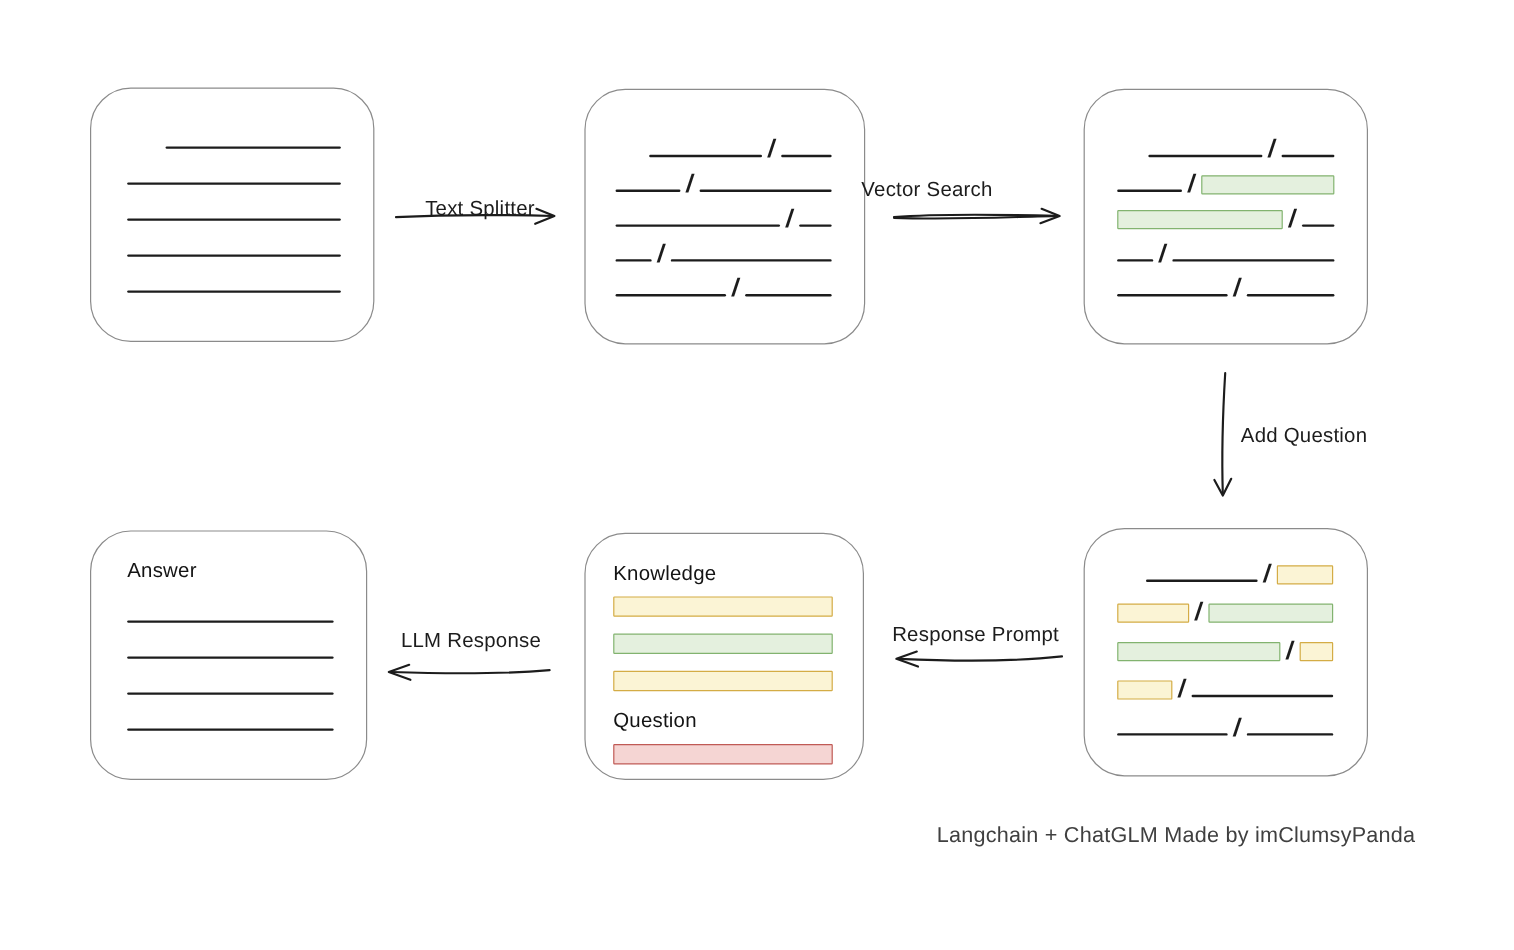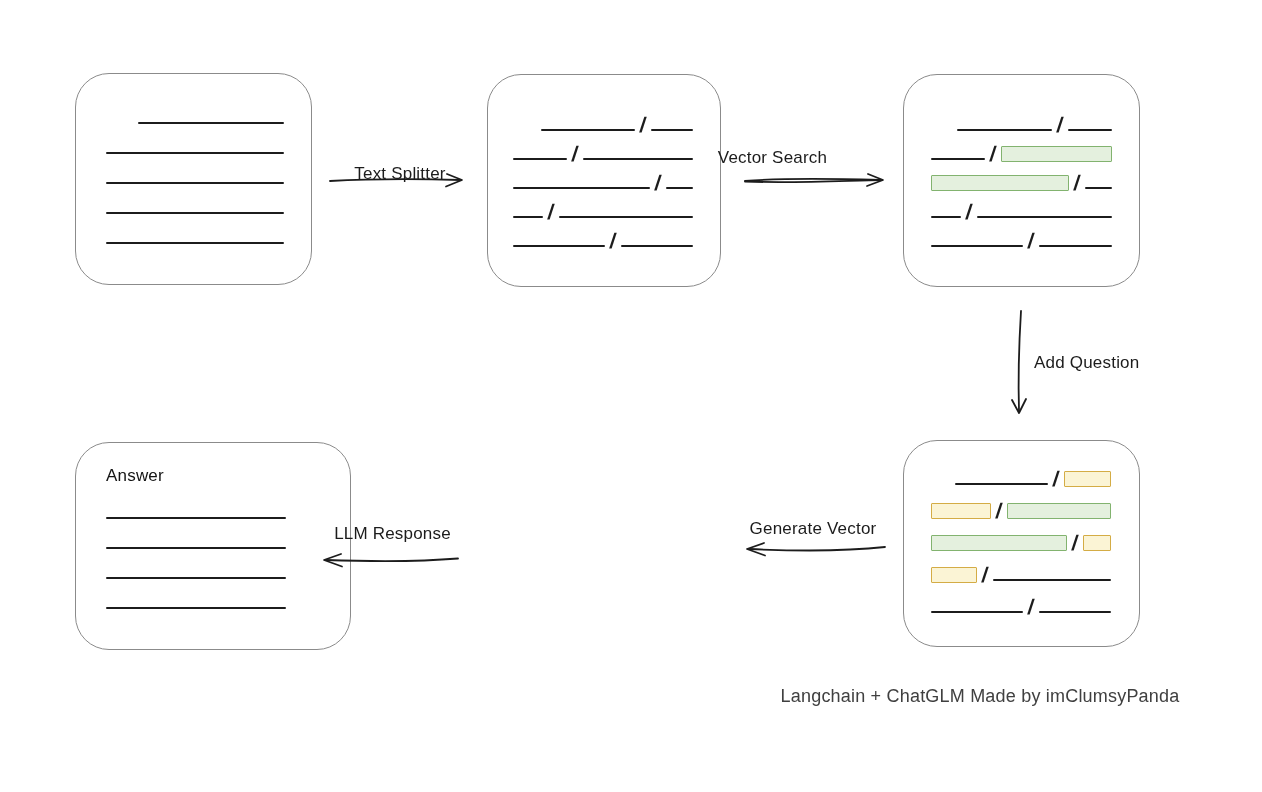--- a/index.html
+++ b/index.html
@@ -31,21 +31,21 @@
 
   #box-search { left:903px; top:74px; width:237px; height:213px; padding:31px 27px 0 27px; }
 
   #box-context { left:903px; top:440px; width:237px; height:207px; padding:16px 27px 0 27px; }
   #box-context .seg-row { height:32px; }
 
   #box-prompt { left:487px; top:444px; width:233px; height:206px; padding:22px 22px 0 23px; }
   #box-prompt .seg-row { height:31px; }
   #box-prompt .seg-yl, #box-prompt .seg-gr, #box-prompt .seg-rd { height:17px; margin-bottom:6px; }
 
-  #box-answer { left:75px; top:442px; width:276px; height:208px; padding:22px 27px 16px 30px; }
+  #box-answer { left:75px; top:442px; width:231px; height:208px; padding:22px 27px 16px 30px; }
   #box-answer .rows { margin-top:6px; }
   #box-answer .seg-row { height:30px; }
 
   .heading { font-size:17px; line-height:22px; color:#141414; letter-spacing:.2px; }
   .heading.q { margin-top:8px; }
 
   .arrow-label {
     position:absolute; font-size:17px; line-height:22px; color:#1c1c1c;
     text-align:center; letter-spacing:.2px; white-space:nowrap;
   }
@@ -161,20 +161,40 @@
         <span class="seg-sl">/</span>
         <div class="seg-ln" style="width: 118px;"></div>
       </div>
       <div class="seg-row">
         <div class="seg-ln" style="width: 92px;"></div>
         <span class="seg-sl">/</span>
         <div class="seg-ln" style="width: 72px;"></div>
       </div>
     </div>
 
+  <div class="box" id="box-prompt">
+    <div class="heading">Knowledge</div>
+    <div class="rows">
+        <div class="seg-row">
+          <div class="seg-yl" style="width: 183px;"></div>
+        </div>
+        <div class="seg-row">
+          <div class="seg-gr" style="width: 183px;"></div>
+        </div>
+        <div class="seg-row">
+          <div class="seg-yl" style="width: 183px;"></div>
+        </div>
+      </div>
+    <div class="heading q">Question</div>
+    <div class="rows">
+        <div class="seg-row">
+          <div class="seg-rd" style="width: 183px;"></div>
+        </div>
+      </div>
+  </div>
 
   <div class="box" id="box-answer">
     <div class="heading">Answer</div>
     <div class="rows">
         <div class="seg-row">
           <div class="seg-ln" style="width: 180px;"></div>
         </div>
         <div class="seg-row">
           <div class="seg-ln" style="width: 180px;"></div>
         </div>
@@ -199,21 +219,21 @@
     <path d="M2 12.5 C 50 14.5, 105 11.5, 139 11"></path>
     <path d="M125 5 L140 11 L124 17"></path>
   </svg>
 
   <div class="arrow-label" style="left:1034px; top:352px; text-align:left;">Add Question</div>
   <svg class="arrow-svg" style="left:1007px; top:309px;" width="26" height="114">
     <path d="M14 2 C 12 35, 11 70, 12 102"></path>
     <path d="M5 91 L12 104 L19 90"></path>
   </svg>
 
-  <div class="arrow-label" style="left:733px; top:518px; width:160px;">Generate Vector</div>
+  <div class="arrow-label" style="left:733px; top:518px; width:160px;">Response Prompt</div>
   <svg class="arrow-svg" style="left:738px; top:538px;" width="150" height="22">
     <path d="M147 9 C 110 13, 55 13, 11 11"></path>
     <path d="M26 5 L9 11 L27 17.5"></path>
   </svg>
 
   <div class="arrow-label" style="left:325px; top:523px; width:135px;">LLM Response</div>
   <svg class="arrow-svg" style="left:316px; top:549px;" width="145" height="22">
     <path d="M142 9.5 C 100 13, 55 12.5, 10 11"></path>
     <path d="M25 5 L8 11 L26 17.5"></path>
   </svg>

